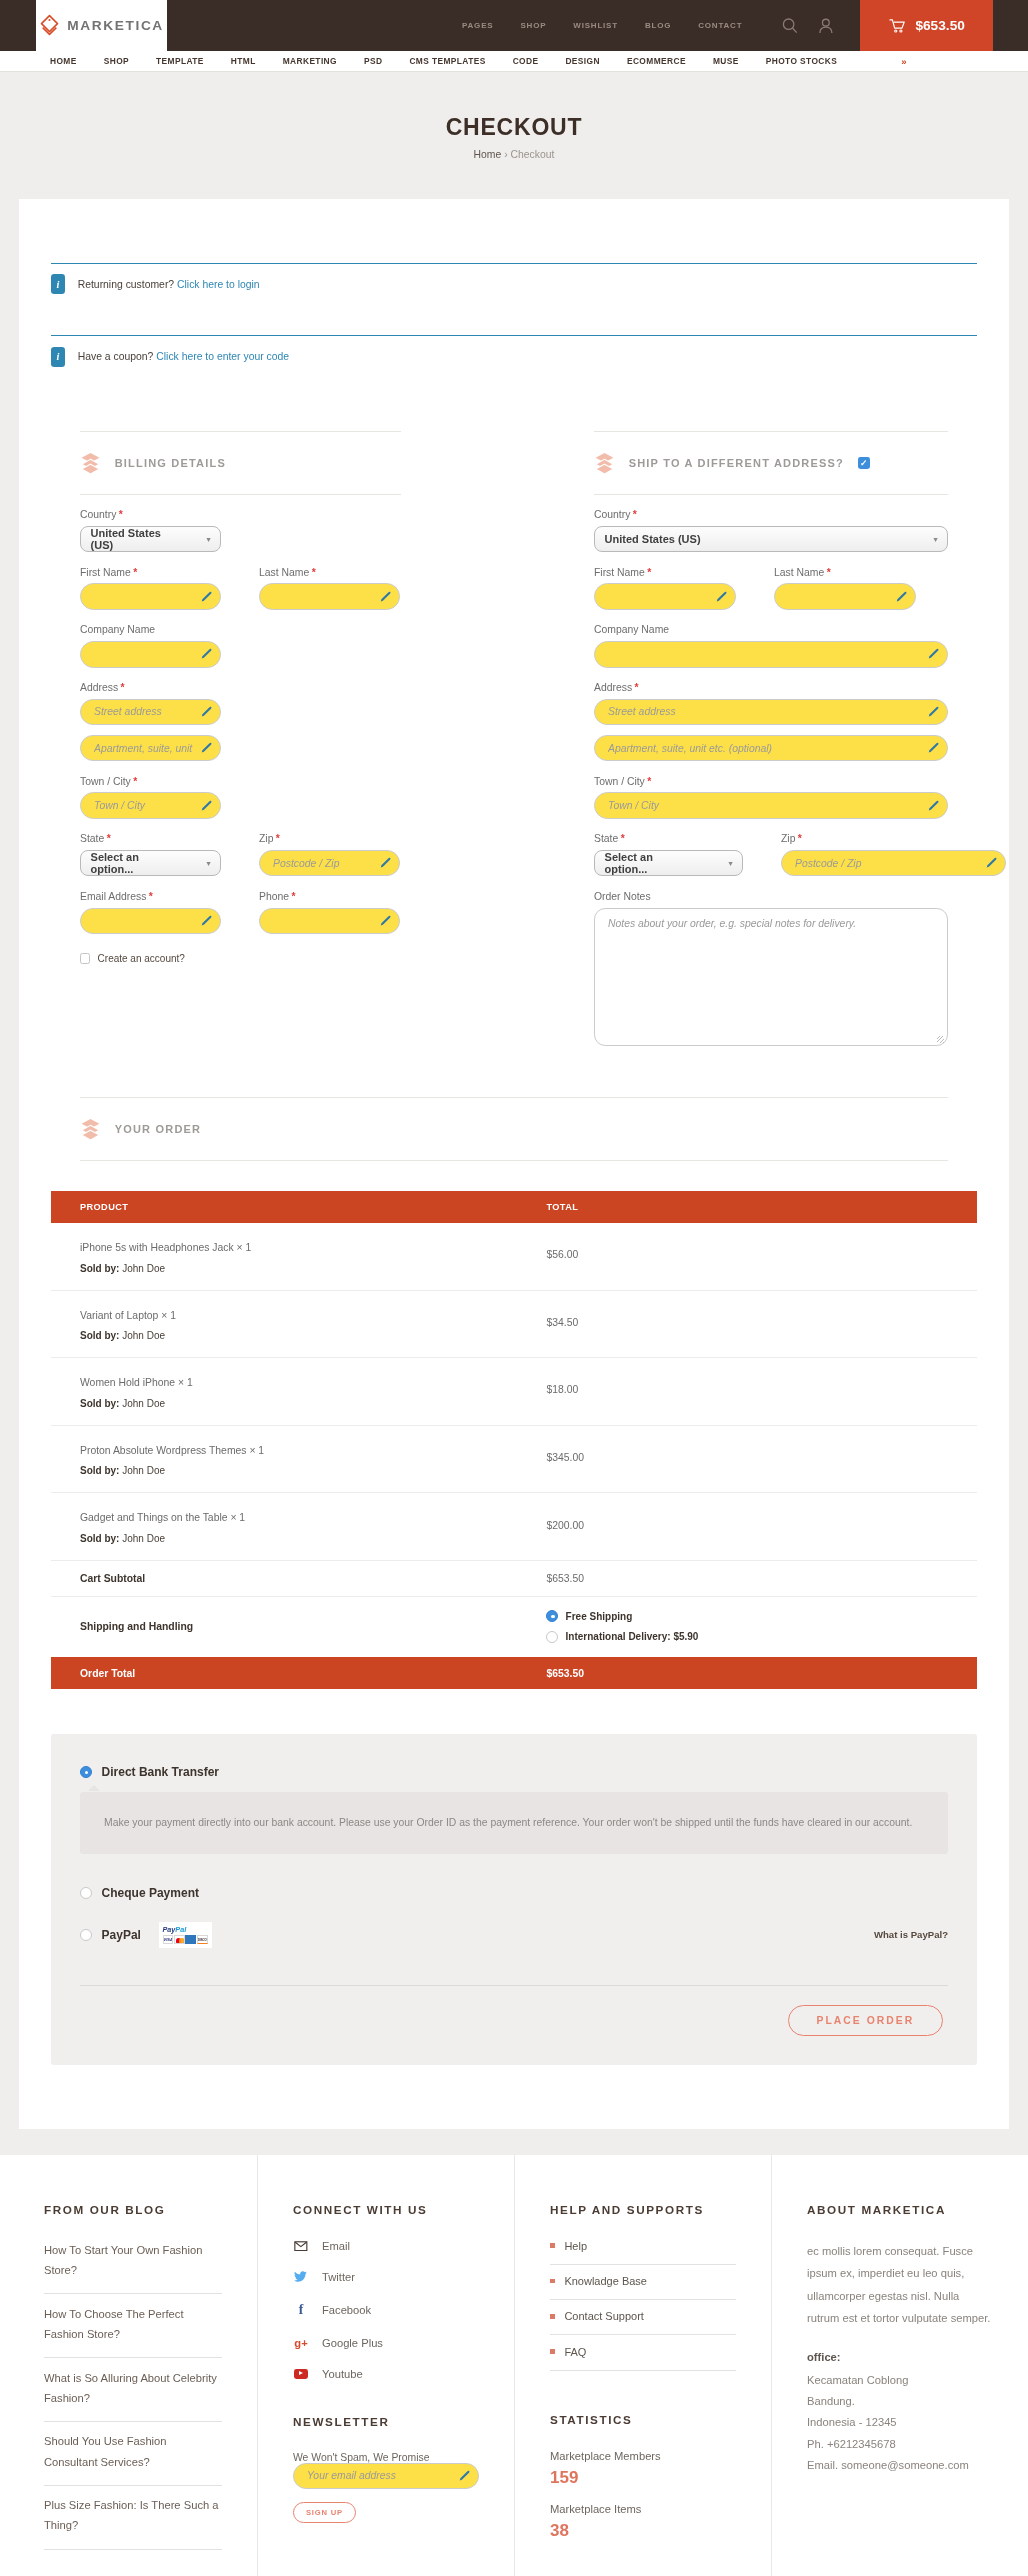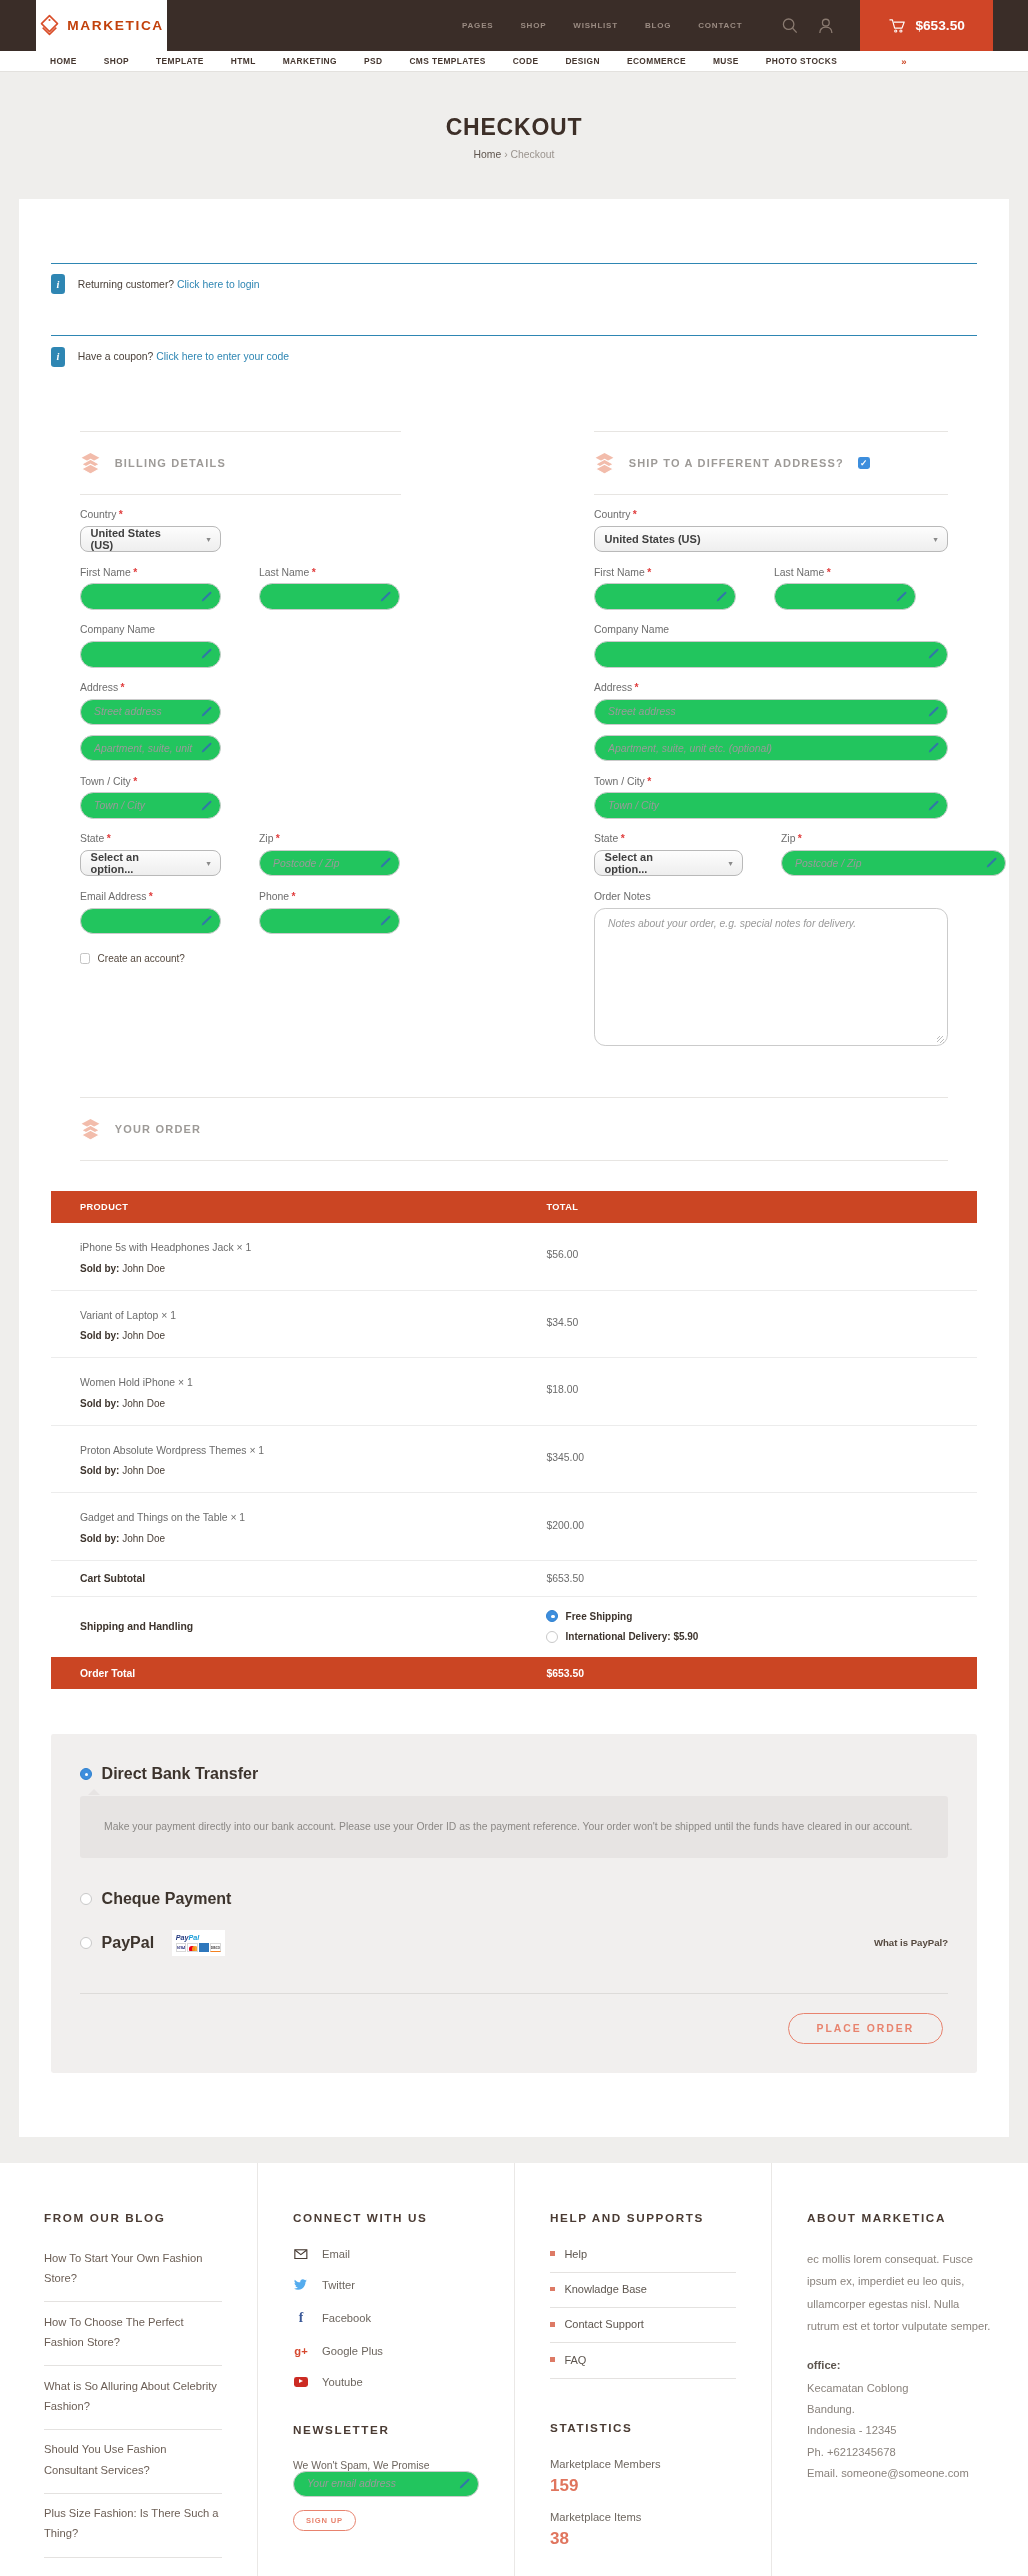--- a/index.html
+++ b/index.html
@@ -5,21 +5,21 @@
   * { margin:0; padding:0; box-sizing:border-box; }
   body {
     width:1028px; background:#efeeec;
     font-family:"Liberation Sans", sans-serif;
     color:#6d6d6d;
   }
   
   .top-header { position:relative; height:51px; background:#3a2d28; display:flex; align-items:center; padding-right:0; }
   .logo-box { position:absolute; left:36px; top:0; width:131px; height:51px; background:#fff; display:flex; align-items:center; justify-content:center; gap:7.2px; }
   .logo-tag { flex:0 0 auto; }
-  .brand { font-size:13.7px; font-weight:bold; letter-spacing:1.6px; color:#c2410c; }
+  .brand { font-size:13.7px; font-weight:bold; letter-spacing:1.6px; color:#737373; }
   .top-nav { margin-left:462px; display:flex; gap:27px; }
   .top-nav span { font-size:8px; font-weight:bold; letter-spacing:0.8px; color:#9a8b82; cursor:pointer; }
   .hdr-icons { display:flex; align-items:center; gap:17.7px; margin-left:39px; }
   .cart-box { margin-left:auto; margin-right:35px; height:51px; min-width:133px; background:#d04527; display:flex; align-items:center; justify-content:center; gap:9.6px; }
   .cart-total { color:#fff; font-size:13.7px; font-weight:bold; }
   
   .catnav { height:21px; background:#fff; border-bottom:0.8px solid #e3e1de; display:flex; align-items:center; padding-left:50px; }
   .catnav span.cat { font-size:8.4px; font-weight:bold; letter-spacing:0.4px; color:#44362f; margin-right:27px; cursor:pointer; }
   .morecats { color:#cb4523; font-weight:bold; font-size:9.6px; margin-left:37px; letter-spacing:-1.6px; cursor:pointer; }
   
@@ -41,21 +41,21 @@
   .sec-title { font-size:11px; font-weight:bold; letter-spacing:1.2px; color:#9d9a97; }
   .flabel { font-size:10.4px; color:#6d6d6d; margin:14.5px 0 5.6px; }
   .req { color:#e03c3c; font-weight:bold; margin-left:2.4px; }
   .frow { display:flex; gap:38px; }
   .fitem-s { width:141px; flex:0 0 auto; }
   .fitem-f { width:100%; }
   .fcol-r .fitem-s { width:142px; }
   .fcol-r .fitem-state { width:149px; flex:0 0 auto; }
   .fcol-r .fitem-zip { width:225px; flex:0 0 auto; }
   .pill { position:relative; height:26.5px; }
-  .pill input { width:100%; height:26.5px; border:0.8px solid #cbcbcb; border-radius:13.7px; padding:0 26px 0 13px; font-size:10.4px; color:#555; outline:none; background:#22c55e; font-family:"Liberation Sans", sans-serif; }
+  .pill input { width:100%; height:26.5px; border:0.8px solid #cbcbcb; border-radius:13.7px; padding:0 26px 0 13px; font-size:10.4px; color:#555; outline:none; background:#fde047; font-family:"Liberation Sans", sans-serif; }
   .pill input::placeholder { font-style:italic; color:#9a9a9a; }
   .pen { position:absolute; right:8.8px; top:7.2px; pointer-events:none; }
   .pill.stack { margin-bottom:9.6px; }
   .select { height:26.5px; border:0.8px solid #b9b9b9; border-radius:8px; background:linear-gradient(#fdfdfd,#eeeeee); display:flex; align-items:center; justify-content:space-between; padding:0 8px 0 9.6px; cursor:pointer;gap:41px; }
   .select .val { font-size:11px; font-weight:bold; color:#3f3f3f; }
   .select .caret { font-size:7.2px; color:#8a8a8a; }
   .sel-s { width:141px; }
   .ta-wrap { position:relative; }
   textarea.notes { width:100%; height:138px; border:0.8px solid #cbcbcb; border-radius:11.2px; padding:9.6px 13px; font-size:10.4px; color:#555; outline:none; resize:none; font-family:"Liberation Sans", sans-serif; }
   textarea.notes::placeholder { font-style:italic; color:#9a9a9a; }
@@ -81,21 +81,21 @@
   .ship-row { display:flex; padding:13px 0 14.5px; }
   .ship-opts { display:flex; flex-direction:column; gap:8.8px; }
   .opt { display:flex; align-items:center; gap:7.2px; font-size:10px; font-weight:bold; color:#3d342d; cursor:pointer; }
   .radio { width:12px; height:12px; border-radius:50%; background:#fff; border:0.8px solid #c9c9c9; display:inline-block; position:relative; flex:0 0 auto; cursor:pointer; }
   .radio.on { background:#3d8edd; border-color:#2f80cf; }
   .radio.on::after { content:""; position:absolute; left:4px; top:4px; width:3.2px; height:3.2px; border-radius:50%; background:#fff; }
   .t-total span { font-size:10.4px; }
   
   .pay-panel { margin-top:45px; background:#f1efee; border-radius:2.4px; padding:30.5px 29px 22.5px; }
   .pm-row { display:flex; align-items:center; gap:9.6px; }
-  .pm-label { font-size:16px; font-weight:bold; color:#3d342d; }
+  .pm-label { font-size:12px; font-weight:bold; color:#3d342d; }
   .pm-desc { position:relative; margin:13px 0 0; background:#e7e4e3; border-radius:3.2px; padding:20px 24px; font-size:10.4px; line-height:2.1; color:#8b8885; }
   .pm-desc::before { content:""; position:absolute; top:-6.4px; left:8px; border-left:6.4px solid transparent; border-right:6.4px solid transparent; border-bottom:6.4px solid #e7e4e3; }
   .pm-cheque { margin-top:32px; }
   .pm-paypal { margin-top:22px; display:flex; align-items:center; }
   .what-paypal { margin-left:auto; font-size:9.6px; font-weight:bold; color:#55493f; cursor:pointer; }
   .pp-mark { width:53px; background:#fff; padding:3.2px 4px 4px; margin-left:8px; display:inline-block; cursor:pointer; }
   .pp-logo { display:block; font-size:7.2px; font-weight:bold; font-style:italic; letter-spacing:0; }
   .pp-logo .p1 { color:#253b80; } .pp-logo .p2 { color:#179bd7; }
   .pp-cards { display:flex; gap:0.8px; margin-top:1.6px; }
   .ppc { width:11.2px; height:8.8px; border:0.8px solid #d8d8d8; background:#fff; font-weight:bold; overflow:hidden; }

